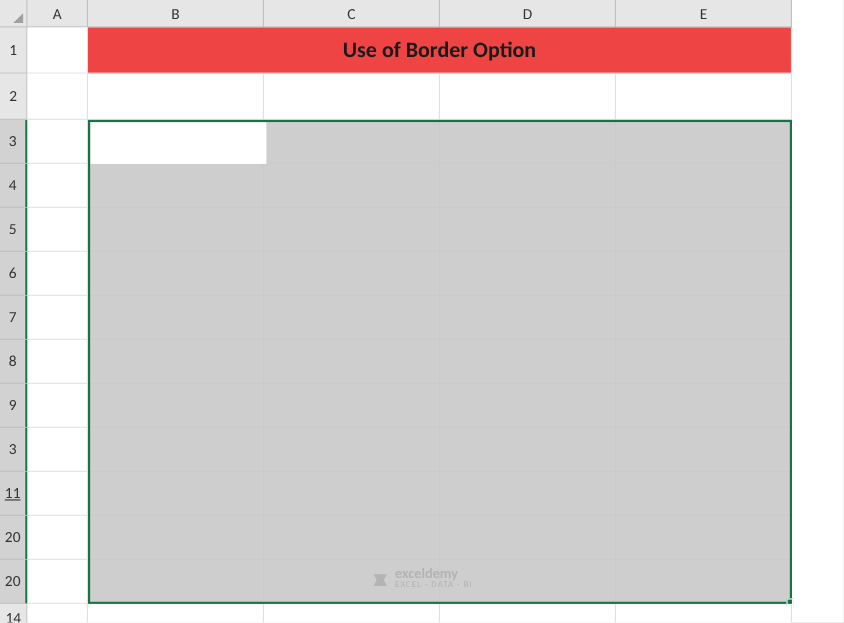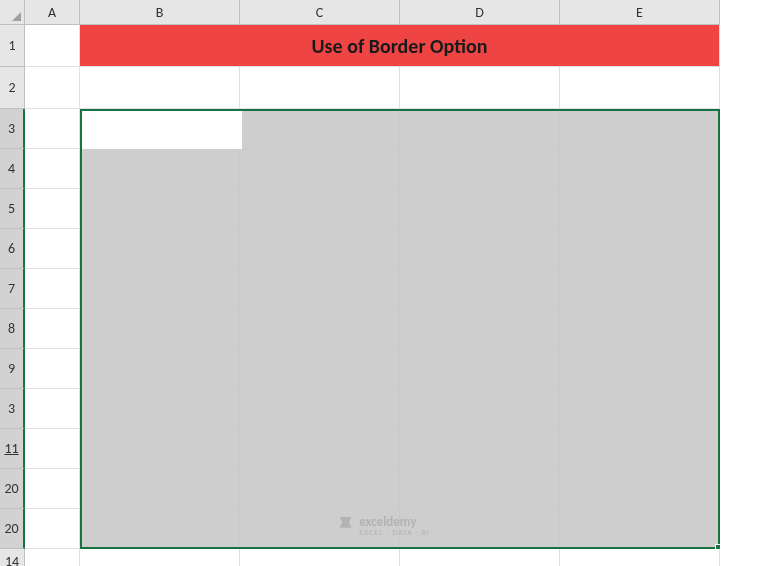--- a/index.html
+++ b/index.html
@@ -150,21 +150,21 @@
     }
     
     .watermark {
       position: absolute;
       bottom: 30px;
       left: 50%;
       transform: translateX(-50%);
       color: #a8a8a8;
       font-size: 13px;
       display: flex;
-      align-items: flex-start;
+      align-items: flex-end;
       gap: 6px;
       pointer-events: none;
       opacity: 0.7;
     }
     .watermark-icon {
       width: 16px;
       height: 16px;
       display: inline-block;
     }
     .watermark-text-main {

